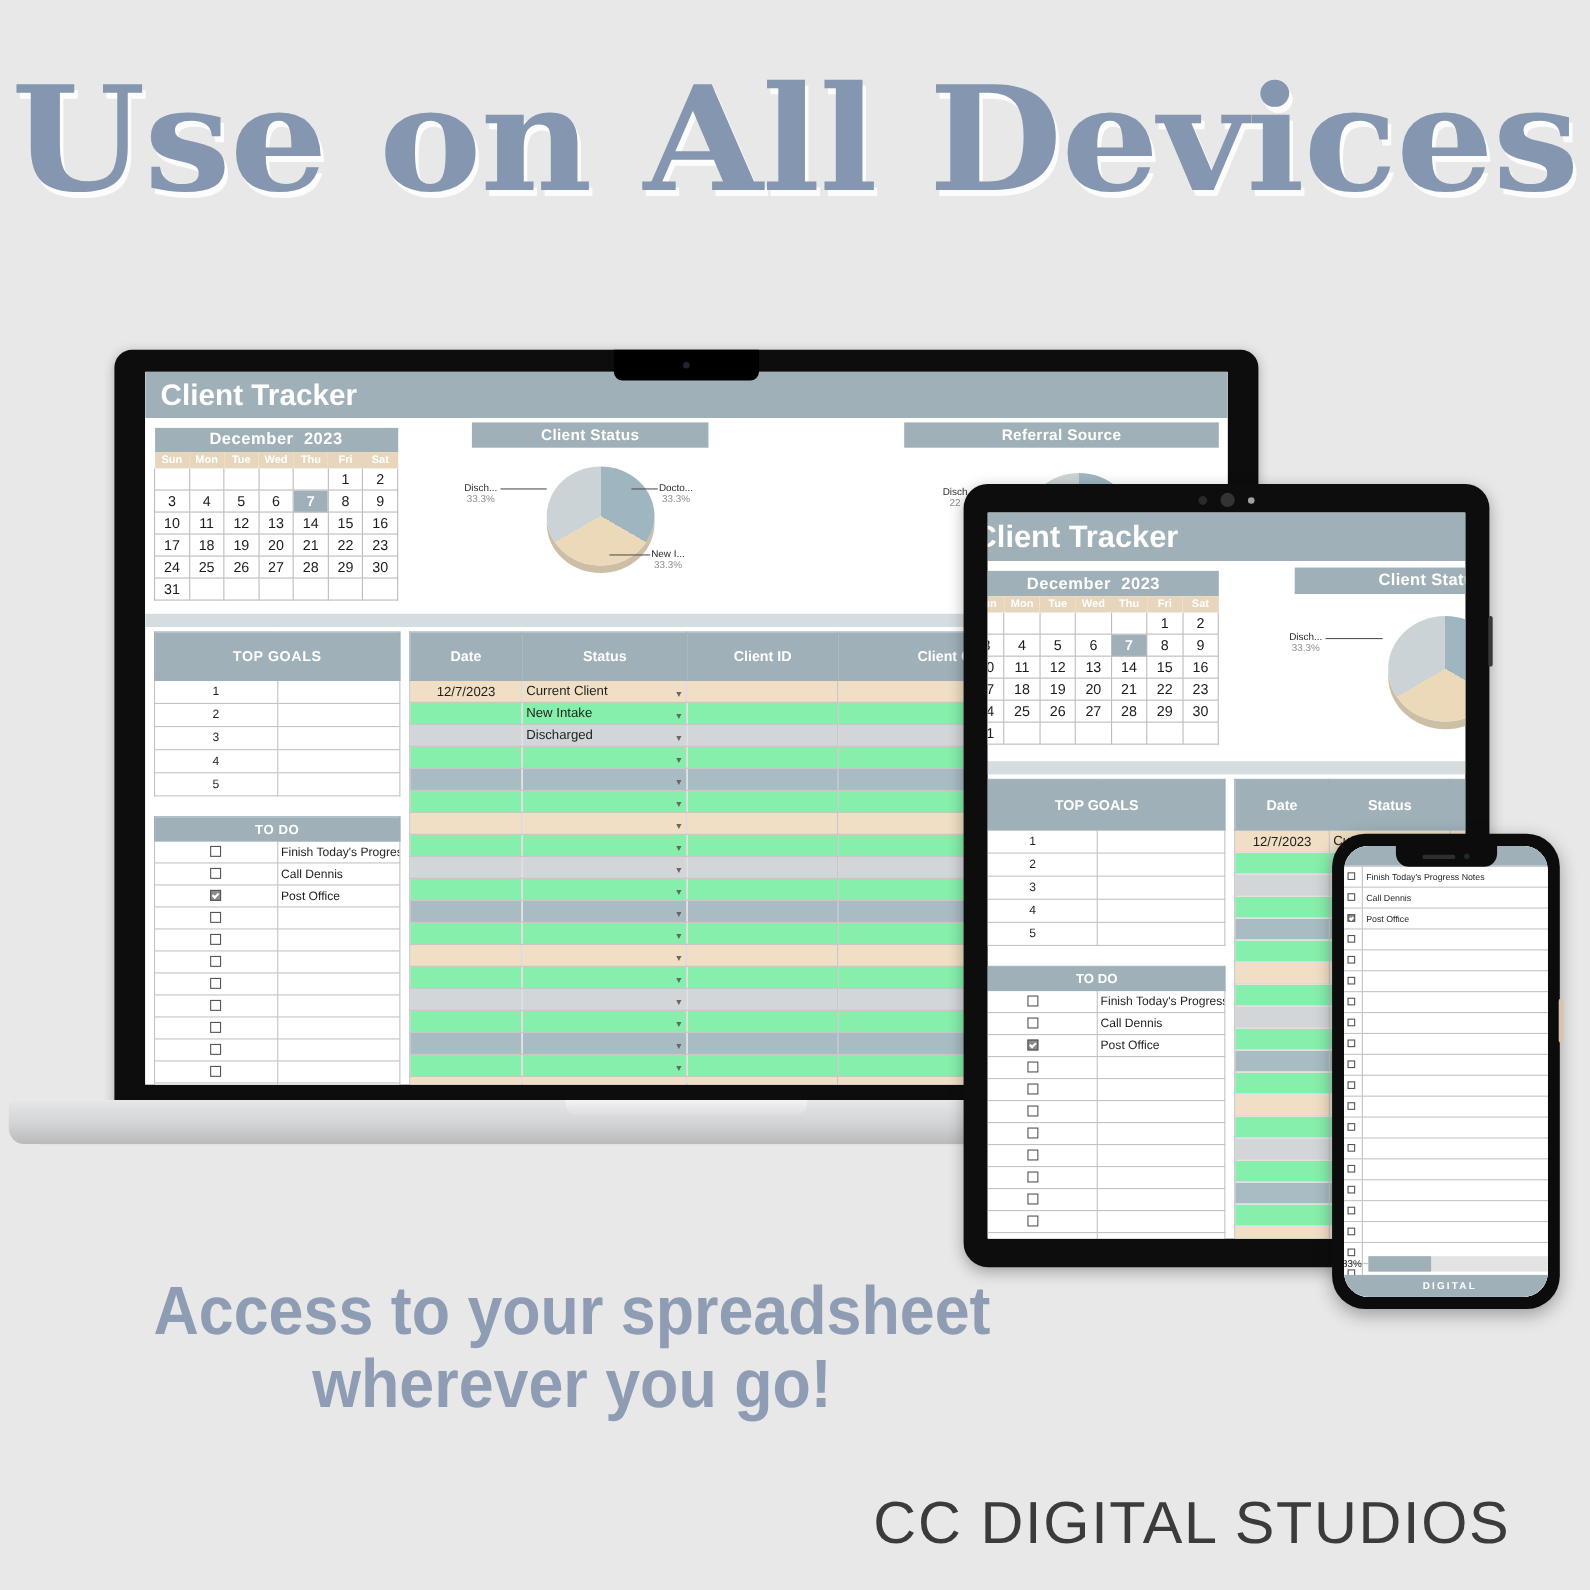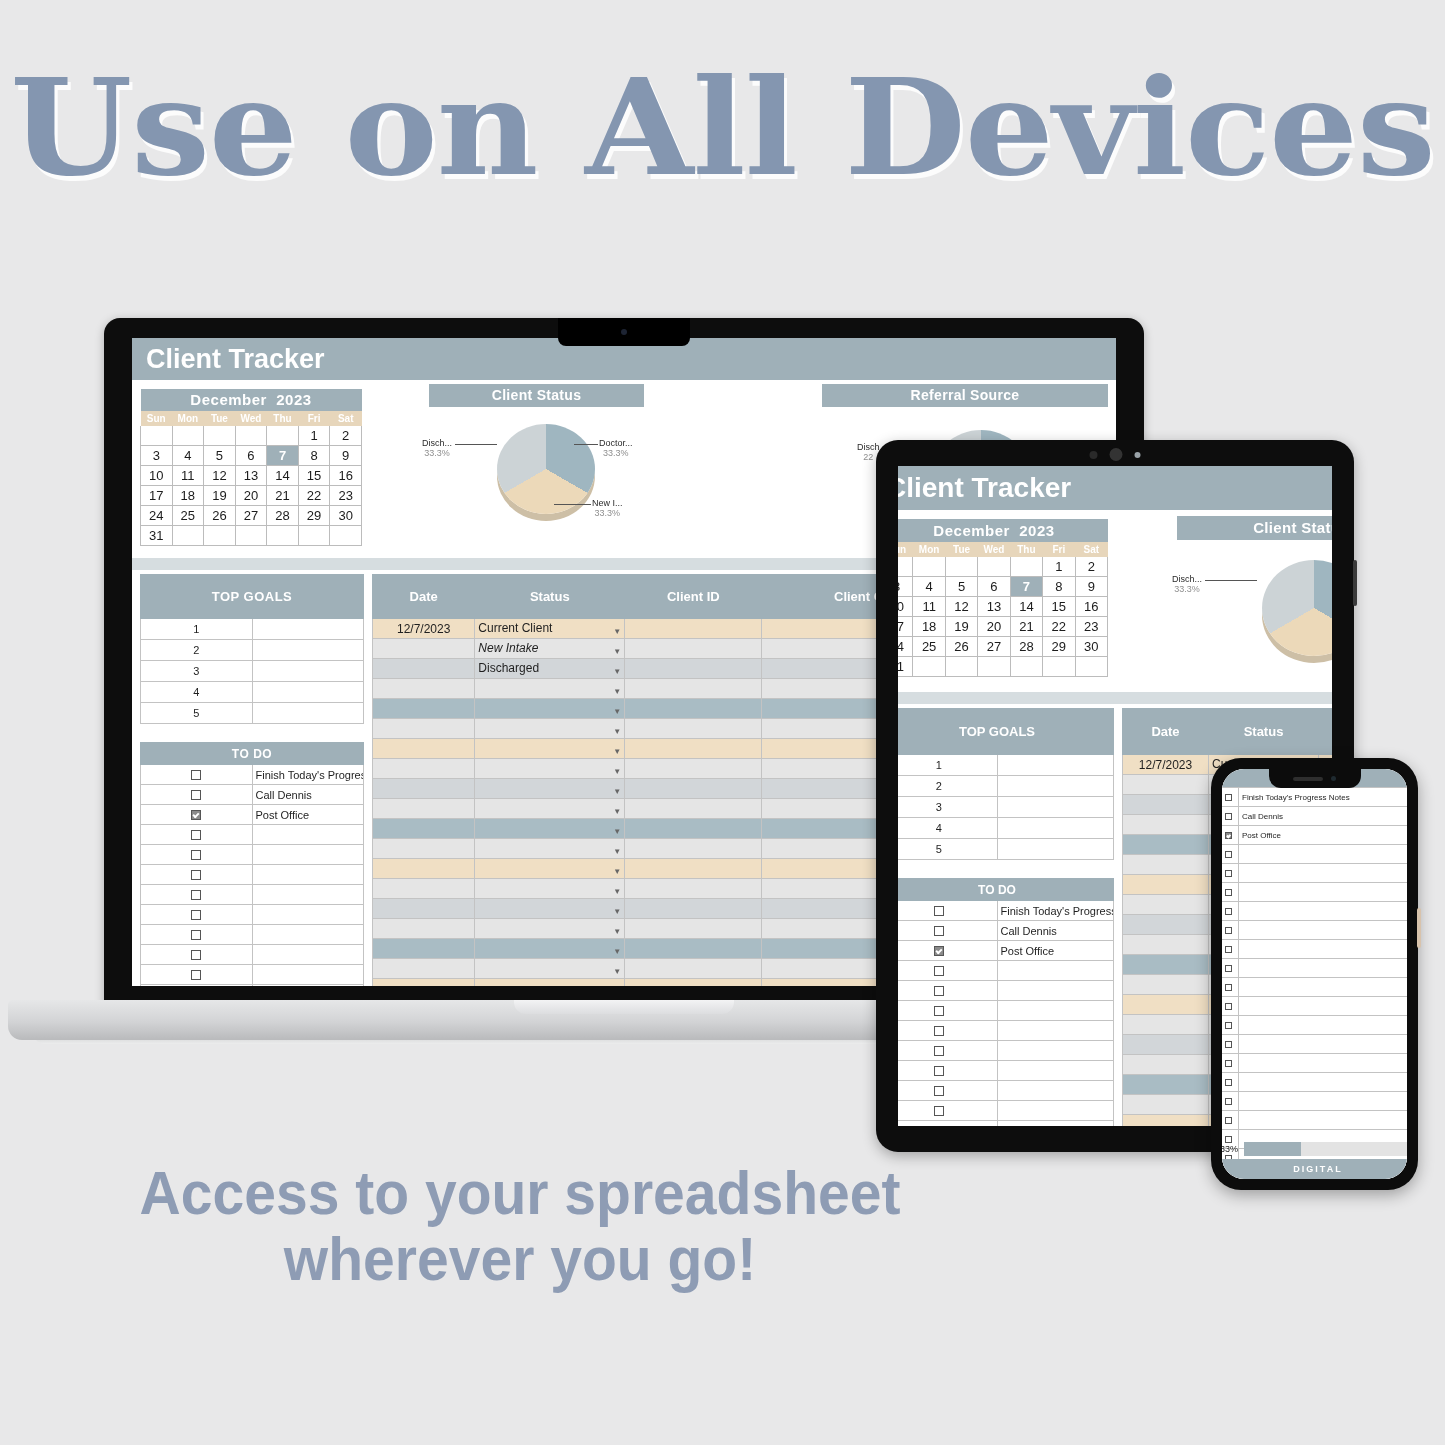--- a/index.html
+++ b/index.html
@@ -174,21 +174,21 @@
   
   .gtbl { border-collapse: collapse; table-layout: fixed; }
   .gtbl th {
     background:#9fb0b8; color:#fff; font-weight:700; text-align:center;
     border:1px solid #9fb0b8;
   }
   .gtbl td { border:1px solid #c3c3c3; color:#1f1f1f; }
   .rownum { text-align:center; color:#333; }
 
   .r-tan   { background:#f0dfc4; }
-  .r-white { background:#e5e5e5;font-style:italic; }
+  .r-white { background:#86efac; }
   .r-gray  { background:#d2d6d9; }
   .r-blue  { background:#a9bcc4; }
 
   .chk {
     display:inline-block; border:1.5px solid #555; background:#fff;
     vertical-align:middle;
   }
   .chk.on { background:#8b8b8b; position:relative; }
   .chk.on::after {
     content:""; position:absolute; left:50%; top:46%;
@@ -305,21 +305,21 @@
             <div class="panel-head" style="position:absolute;left:297px;top:4px;width:215px;height:23px;line-height:23px;font-size:14px;">Client Status</div>
 
             <div class="pie-wrap" style="position:absolute;left:297px;top:30px;width:260px;height:130px;">
               <div class="pie" style="left:68px;top:14px;width:98px;height:90px;"></div>
               <div class="pie-lbl" style="left:-7px;top:28px;font-size:9px;">
                 <span>Disch...</span>
                 <span class="pc">33.3%</span>
                 <span class="ldr" style="left:33px;top:6px;width:42px;"></span>
               </div>
               <div class="pie-lbl" style="left:170px;top:28px;font-size:9px;">
-                <span>Doctor...</span>
+                <span>Docto...</span>
                 <span class="pc">33.3%</span>
                 <span class="ldr" style="left:-25px;top:6px;width:24px;"></span>
               </div>
               <div class="pie-lbl" style="left:163px;top:88px;font-size:9px;">
                 <span>New I...</span>
                 <span class="pc">33.3%</span>
                 <span class="ldr" style="left:-38px;top:6px;width:37px;"></span>
               </div>
             </div>
 
@@ -1000,14 +1000,15 @@
         </div>
       </div>
     </div>
   </div>
 
   <div class="subline">
     <span>Access to your spreadsheet</span>
     <span class="l2">wherever you go!</span>
   </div>
 
+  <div class="brand">CC DIGITAL STUDIOS</div>
 
 </div>
 
 </body></html>

